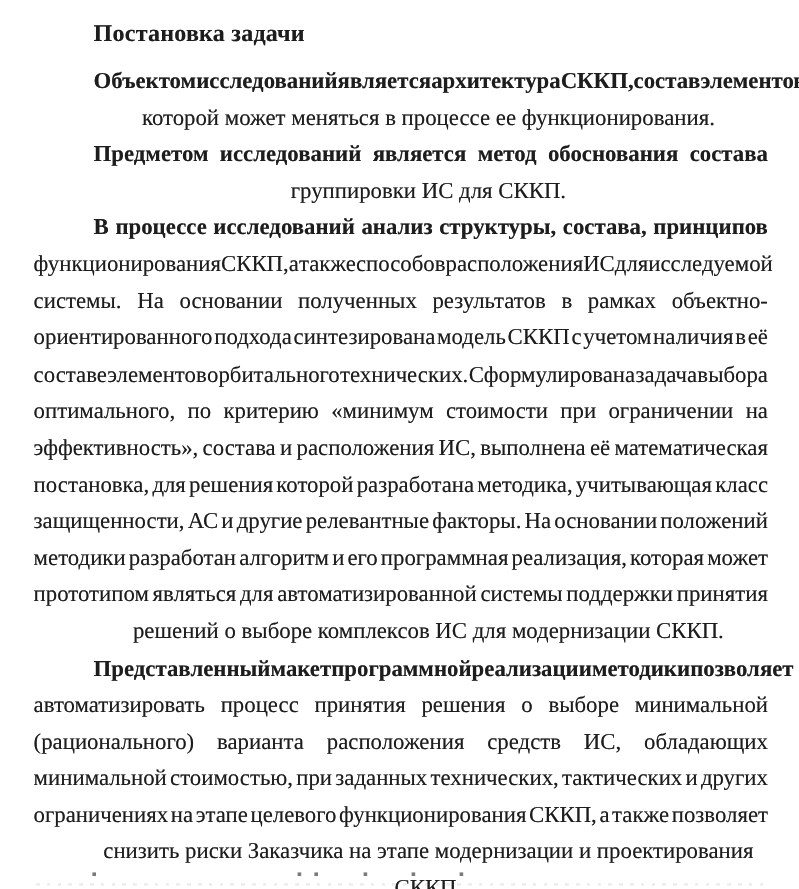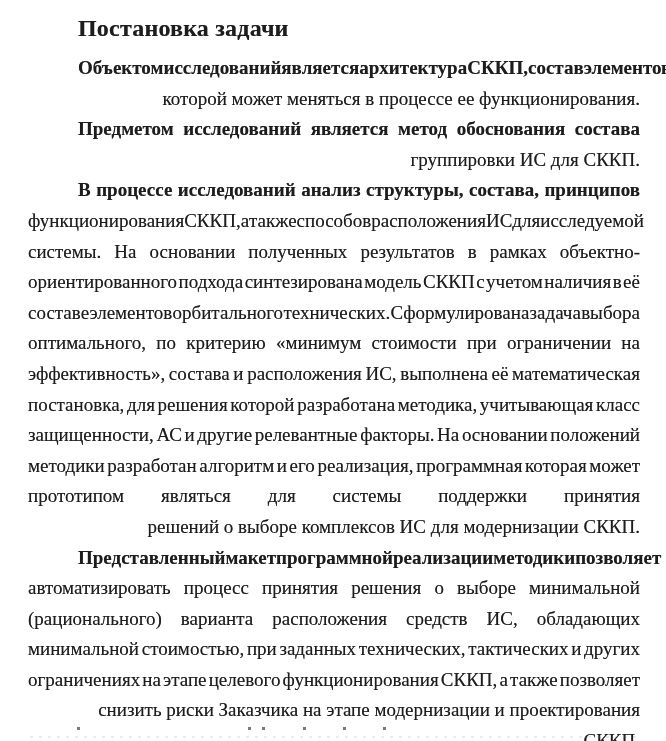--- a/index.html
+++ b/index.html
@@ -19,21 +19,21 @@
     left: 28px;
     top: 13px;
     width: 612px;
     color: #1d1d1d;
     font-family: "Liberation Serif", "DejaVu Serif", serif;
     font-size: 19px;
     text-shadow: 0 0 0.5px rgba(25,25,25,0.55);
   }
   .heading {
     font-weight: 700;
-    font-size: 24px;
+    font-size: 20px;
     line-height: 30px;
     padding-left: 50px;
     margin-bottom: 10px;
     letter-spacing: 0.2px;
   }
   .line {
     display: flex;
     justify-content: space-between;
     height: 30.6px;
     line-height: 30.6px;
@@ -41,21 +41,21 @@
   .line span {
     flex: 0 0 auto;
     white-space: pre;
   }
   .line.first {
     padding-left: 50px;
     font-weight: bold;
   }
   .line.last {
     display: block;
-    text-align: right;
+    text-align: center;
     margin-left: 46px;
   }
   
   .smudge {
     position: absolute;
     left: 30px;
     width: 610px;
     top: 736px;
     height: 2px;
     background: repeating-linear-gradient(90deg,
@@ -187,29 +187,30 @@
         <span>На</span>
         <span>основании</span>
         <span>положений</span>
       </div>
       <div class="line">
         <span>методики</span>
         <span>разработан</span>
         <span>алгоритм</span>
         <span>и</span>
         <span>его</span>
+        <span>программная</span>
         <span>реализация,</span>
-        <span>программная</span>
         <span>которая</span>
         <span>может</span>
       </div>
       <div class="line">
         <span>прототипом</span>
         <span>являться</span>
         <span>для</span>
+        <span>автоматизированной</span>
         <span>системы</span>
         <span>поддержки</span>
         <span>принятия</span>
       </div>
       <div class="line last">решений о выборе комплексов ИС для модернизации СККП.</div>
       <div class="line first">
         <span>Представленный</span>
         <span>макет</span>
         <span>программной</span>
         <span>реализации</span>

